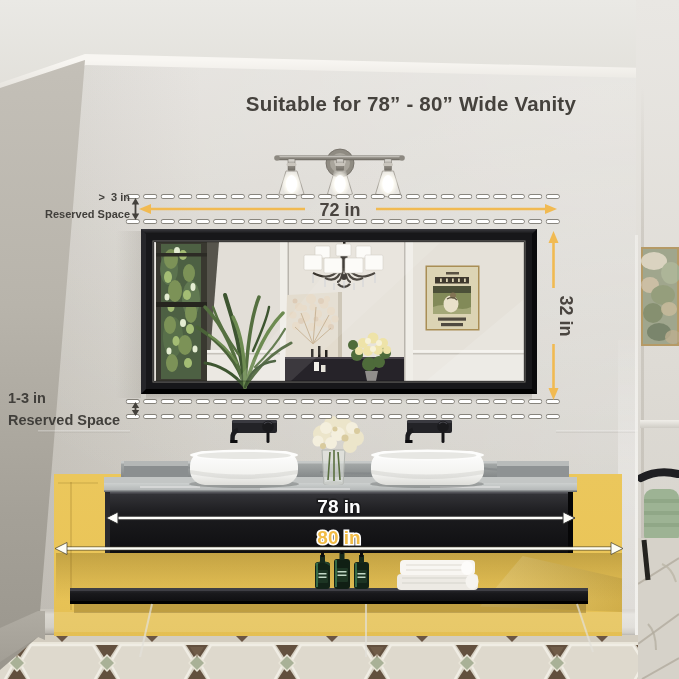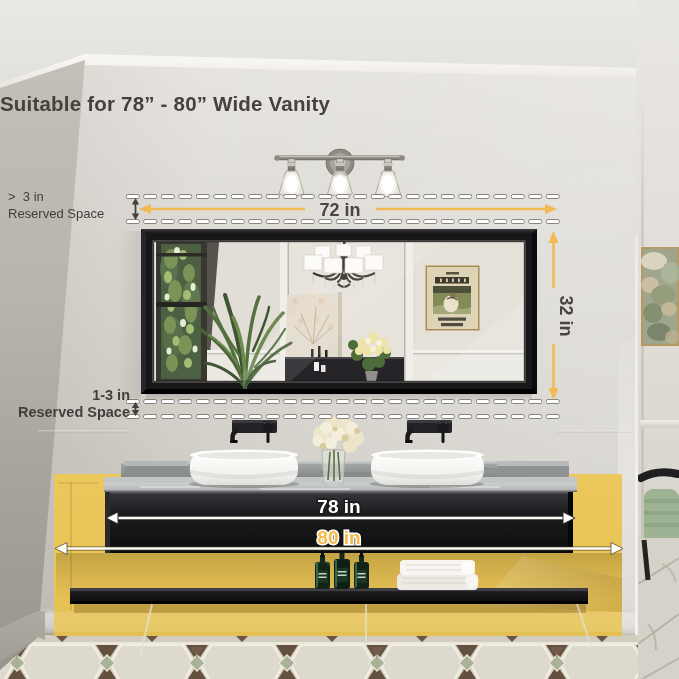--- a/index.html
+++ b/index.html
@@ -629,21 +629,21 @@
       <rect x="397" y="574" width="81" height="16" rx="4" fill="#edeae4"></rect>
       <path d="M402,578 h70 M402,583 h72" stroke="#d6d3cb" stroke-width="1.2" fill="none"></path>
       <ellipse cx="472" cy="581.5" rx="6.5" ry="7.5" fill="#f6f4f0"></ellipse>
       <rect x="400" y="560" width="75" height="15" rx="4" fill="#f8f6f2"></rect>
       <path d="M406,565 h62 M406,570 h64" stroke="#ddd9d2" stroke-width="1.2" fill="none"></path>
       <ellipse cx="467" cy="568" rx="6" ry="7" fill="#fdfcfa"></ellipse>
     </g>
   </svg>
 
 
-  <div class="abs" style="left:0;top:92px;width:576px;text-align:left;
+  <div class="abs" style="left:0;top:92px;width:576px;text-align:right;
     font-size:20.5px;font-weight:700;color:#45423d;letter-spacing:0.2px;">Suitable for 78” - 80” Wide Vanity</div>
 
   <svg class="abs" style="left:0;top:0;" width="679" height="679" viewBox="0 0 679 679">
 
     <g>
       <line x1="128" y1="196.5" x2="558" y2="196.5" stroke="#6b6860" stroke-width="4.4" stroke-dasharray="9.5 8" stroke-linecap="round"></line>
       <line x1="128" y1="196.5" x2="558" y2="196.5" stroke="#ffffff" stroke-width="3.2" stroke-dasharray="9.5 8" stroke-linecap="round"></line>
     </g>
 
     <g>
@@ -699,19 +699,19 @@
 
     <g>
       <line x1="64" y1="548.5" x2="614" y2="548.5" stroke="rgba(60,55,40,0.55)" stroke-width="4.6"></line>
       <line x1="64" y1="548.5" x2="614" y2="548.5" stroke="#fdfdf5" stroke-width="2.4"></line>
       <polygon points="55,548.5 67,542.5 67,554.5" fill="#fdfdf5" stroke="rgba(60,55,40,0.7)" stroke-width="1"></polygon>
       <polygon points="623,548.5 611,542.5 611,554.5" fill="#fdfdf5" stroke="rgba(60,55,40,0.7)" stroke-width="1"></polygon>
       <text x="339" y="544" font-size="19" font-weight="700" fill="#f2bc45" stroke="#ffffff" stroke-width="3.2" paint-order="stroke" text-anchor="middle" font-family="Liberation Sans, sans-serif">80 in</text>
     </g>
   </svg>
 
-  <div class="abs" style="left:8px;top:189px;width:122px;text-align:left;
-    font-size:13px;font-weight:400;color:#413f3b;line-height:16.5px;">&gt;&nbsp; 3 in<br>Reserved Space</div>
-
-  <div class="abs" style="left:8px;top:387px;width:122px;text-align:right;
-    font-size:14.5px;font-weight:700;color:#413f3b;line-height:17px;">1-3 in<br>Reserved Space</div>
+  <div class="abs" style="left:8px;top:189px;width:122px;text-align:right;
+    font-size:11px;font-weight:700;color:#413f3b;line-height:16.5px;">&gt;&nbsp; 3 in<br>Reserved Space</div>
+
+  <div class="abs" style="left:8px;top:387px;width:122px;text-align:left;
+    font-size:14.5px;font-weight:700;color:#413f3b;line-height:22px;">1-3 in<br>Reserved Space</div>
 
 </div>
 
 </body></html>

